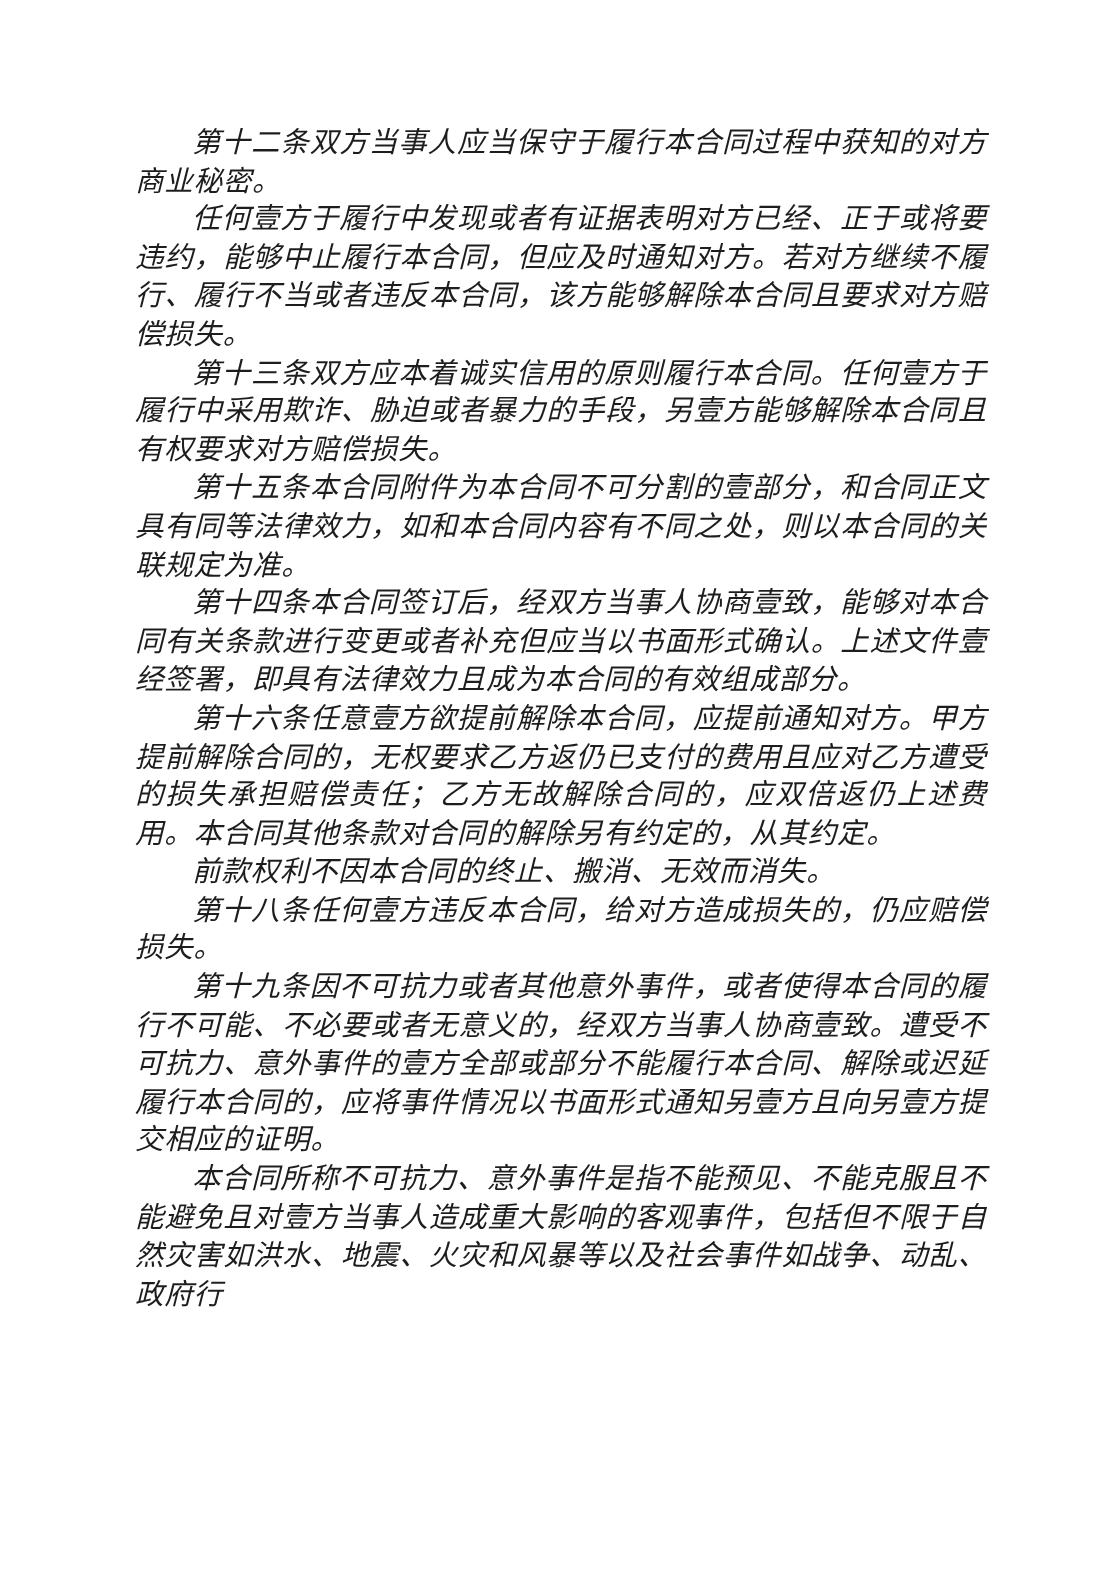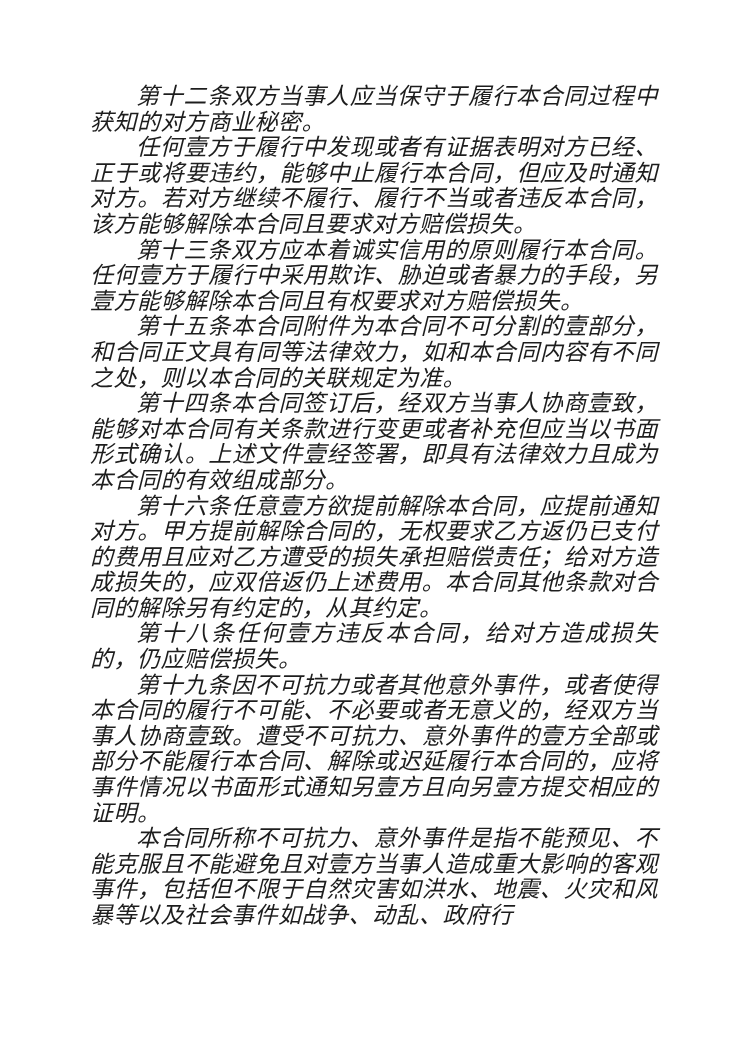--- a/index.html
+++ b/index.html
@@ -12,36 +12,37 @@
     box-sizing: border-box;
     width: 744px;
     height: 1052px;
     background: #ffffff;
     padding: 84px 86px 0 90px;
     overflow: hidden;
   }
   .para {
     margin: 0;
     text-indent: 2em;
-    font-family: Liberation Serif, serif;
+    font-family: Liberation Mono, monospace;
     font-style: italic;
-    font-size: 23px;
+    font-size: 19px;
     line-height: 25.6px;
     letter-spacing: 0.5px;
     color: #1d1d1d;
     text-align: justify;
     word-break: break-all;
   }
 </style>
 </head>
 <body>
 
 <div class="page">
   <p class="para">第十二条双方当事人应当保守于履行本合同过程中获知的对方商业秘密。</p>
   <p class="para">任何壹方于履行中发现或者有证据表明对方已经、正于或将要违约，能够中止履行本合同，但应及时通知对方。若对方继续不履行、履行不当或者违反本合同，该方能够解除本合同且要求对方赔偿损失。</p>
   <p class="para">第十三条双方应本着诚实信用的原则履行本合同。任何壹方于履行中采用欺诈、胁迫或者暴力的手段，另壹方能够解除本合同且有权要求对方赔偿损失。</p>
   <p class="para">第十五条本合同附件为本合同不可分割的壹部分，和合同正文具有同等法律效力，如和本合同内容有不同之处，则以本合同的关联规定为准。</p>
   <p class="para">第十四条本合同签订后，经双方当事人协商壹致，能够对本合同有关条款进行变更或者补充但应当以书面形式确认。上述文件壹经签署，即具有法律效力且成为本合同的有效组成部分。</p>
-  <p class="para">第十六条任意壹方欲提前解除本合同，应提前通知对方。甲方提前解除合同的，无权要求乙方返仍已支付的费用且应对乙方遭受的损失承担赔偿责任；给对方造成损失的，应双倍返仍上述费用。本合同其他条款对合同的解除另有约定的，从其约定。</p>
+  <p class="para">第十六条任意壹方欲提前解除本合同，应提前通知对方。甲方提前解除合同的，无权要求乙方返仍已支付的费用且应对乙方遭受的损失承担赔偿责任；乙方无故解除合同的，应双倍返仍上述费用。本合同其他条款对合同的解除另有约定的，从其约定。</p>
+  <p class="para">前款权利不因本合同的终止、搬消、无效而消失。</p>
   <p class="para">第十八条任何壹方违反本合同，给对方造成损失的，仍应赔偿损失。</p>
   <p class="para">第十九条因不可抗力或者其他意外事件，或者使得本合同的履行不可能、不必要或者无意义的，经双方当事人协商壹致。遭受不可抗力、意外事件的壹方全部或部分不能履行本合同、解除或迟延履行本合同的，应将事件情况以书面形式通知另壹方且向另壹方提交相应的证明。</p>
   <p class="para">本合同所称不可抗力、意外事件是指不能预见、不能克服且不能避免且对壹方当事人造成重大影响的客观事件，包括但不限于自然灾害如洪水、地震、火灾和风暴等以及社会事件如战争、动乱、政府行</p>
 </div>
 
 </body></html>

